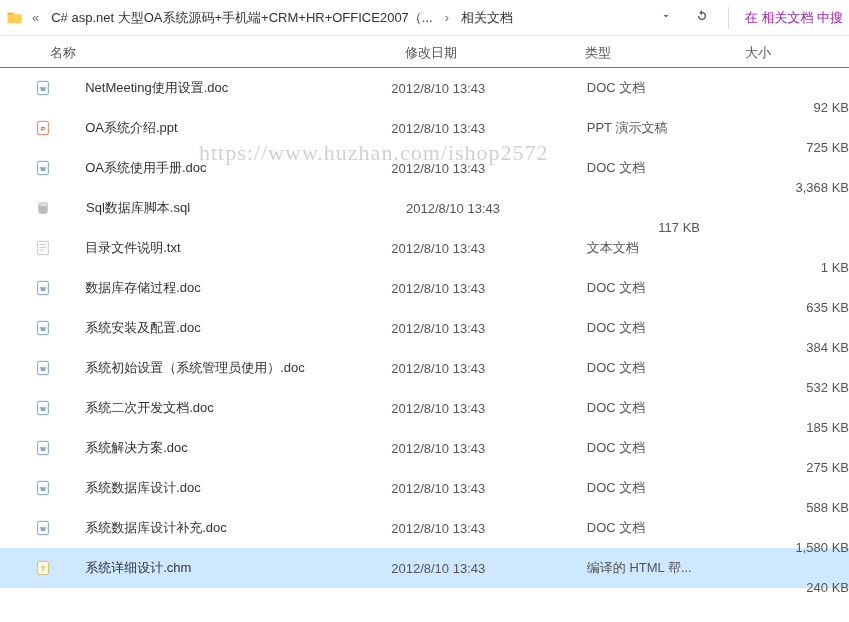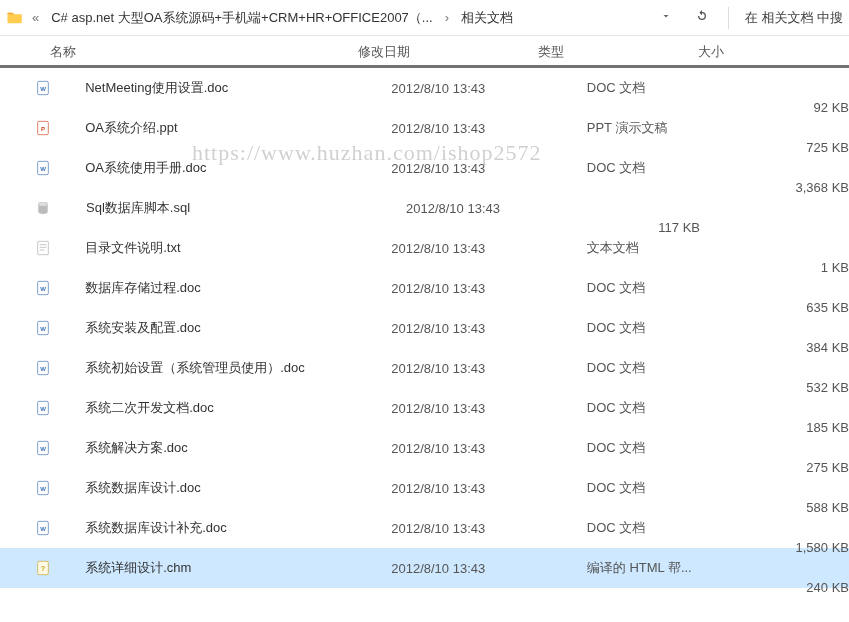--- a/index.html
+++ b/index.html
@@ -20,54 +20,54 @@
     padding: 0 6px;
     border-bottom: 1px solid #e5e5e5;
     gap: 6px;
   }
   .folder-icon svg { width: 18px; height: 18px; display:block; }
   .chev { color:#777; padding:0 2px; cursor:default; user-select:none; }
   .crumb { white-space: nowrap; cursor:pointer; padding:2px 4px; border-radius:3px;}
   .dropdown-arrow { margin-left:auto; color:#666; cursor:pointer; padding:4px 8px;}
   .refresh { color:#444; cursor:pointer; padding:4px 8px;}
   .divider { width:1px; height:22px; background:#ddd; margin:0 4px;}
-  .search-hint { color:#404040; white-space:nowrap; padding-left:6px;}
+  .search-hint { color:#a21caf; white-space:nowrap; padding-left:6px;}
   .headers {
     display:flex;
     height:32px;
     align-items:center;
-    border-bottom:3px solid #737373;
+    border-bottom:1px solid #737373;
     color:#555;
     font-size:13px;
     padding-top:14px;
     padding-bottom:12px;
   }
   .col-name-h { width:358px; padding-left:50px; cursor:pointer;}
-  .col-date-h { width:180px; cursor:pointer;}
+  .col-date-h { width:180px; cursor:pointer;margin-left:47px;}
   .col-type-h { width:160px; cursor:pointer;}
   .col-size-h { width:100px; text-align:left; cursor:pointer;}
   .rows { }
   .row {
     display:flex;
     align-items:center;
     height:40px;
     padding-left:34px;
     cursor:default;
     gap:24px;
   }
   .row.selected { background:#cde8ff; }
   .file-icon { width:18px; display:flex; justify-content:center; }
   .file-icon svg { width:16px; height:16px; display:block;}
   .col-name { width:306px; padding-left:10px; white-space:nowrap; overflow:hidden; text-overflow:ellipsis;}
   .col-date { width:180px; color:#555;}
   .col-type { width:160px; color:#555; white-space:nowrap; overflow:hidden; text-overflow:ellipsis;}
   .col-size { width:90px; color:#555; text-align:right;margin-top:39px;}
   .watermark {
     position:absolute;
-    top:140px; left:192px;
+    top:140px; left:199px;
     font-size:22px;
     color:rgba(120,120,120,0.35);
     font-family: "Times New Roman", serif;
     pointer-events:none;
     letter-spacing:1px;
   }
 </style>
 </head>
 <body>
 

